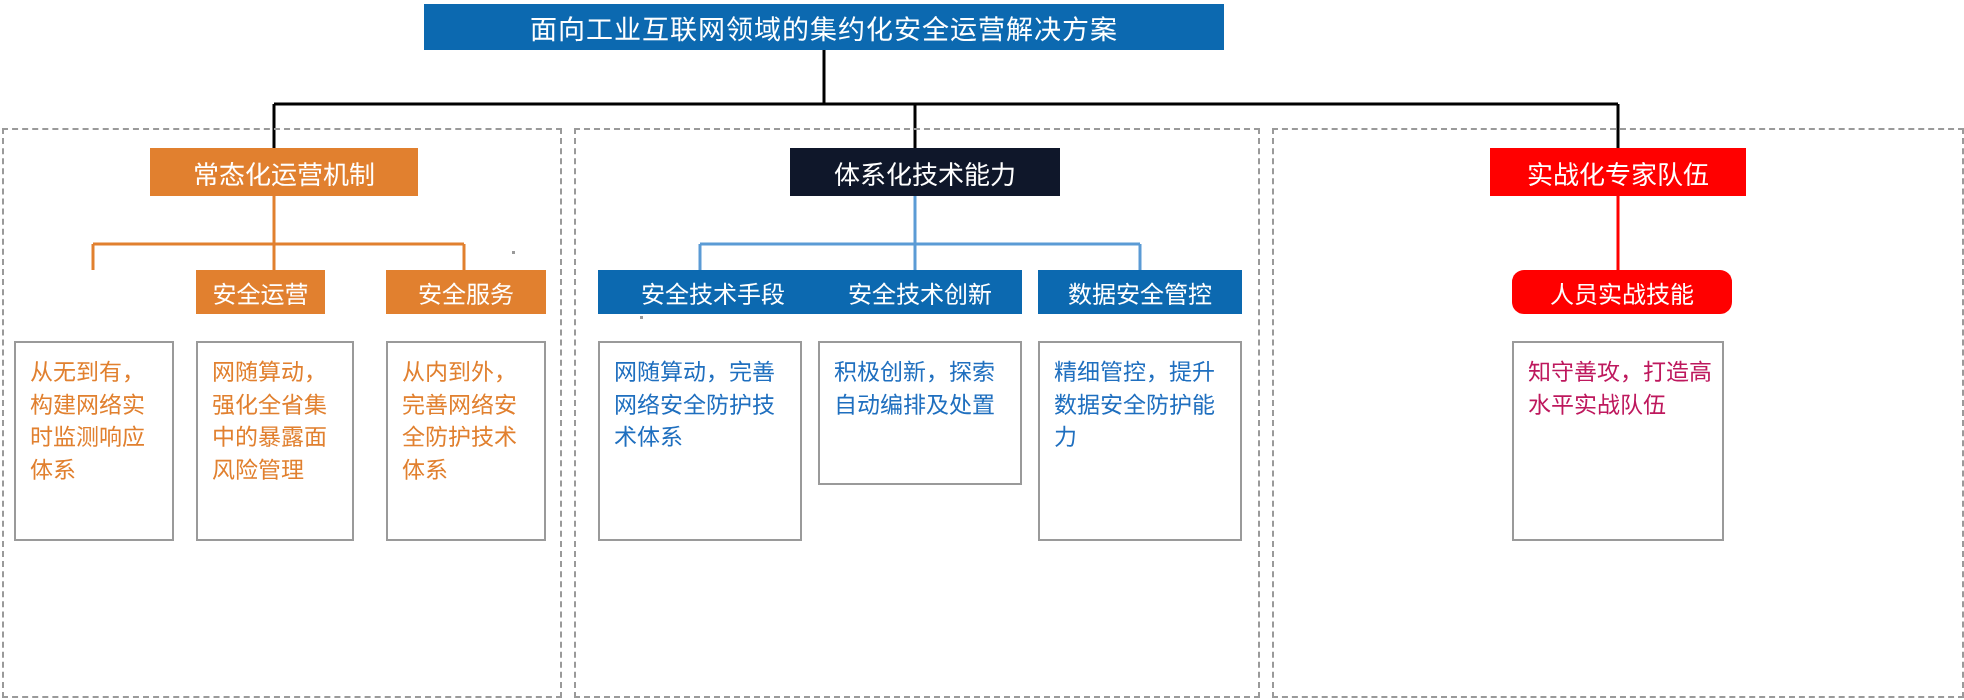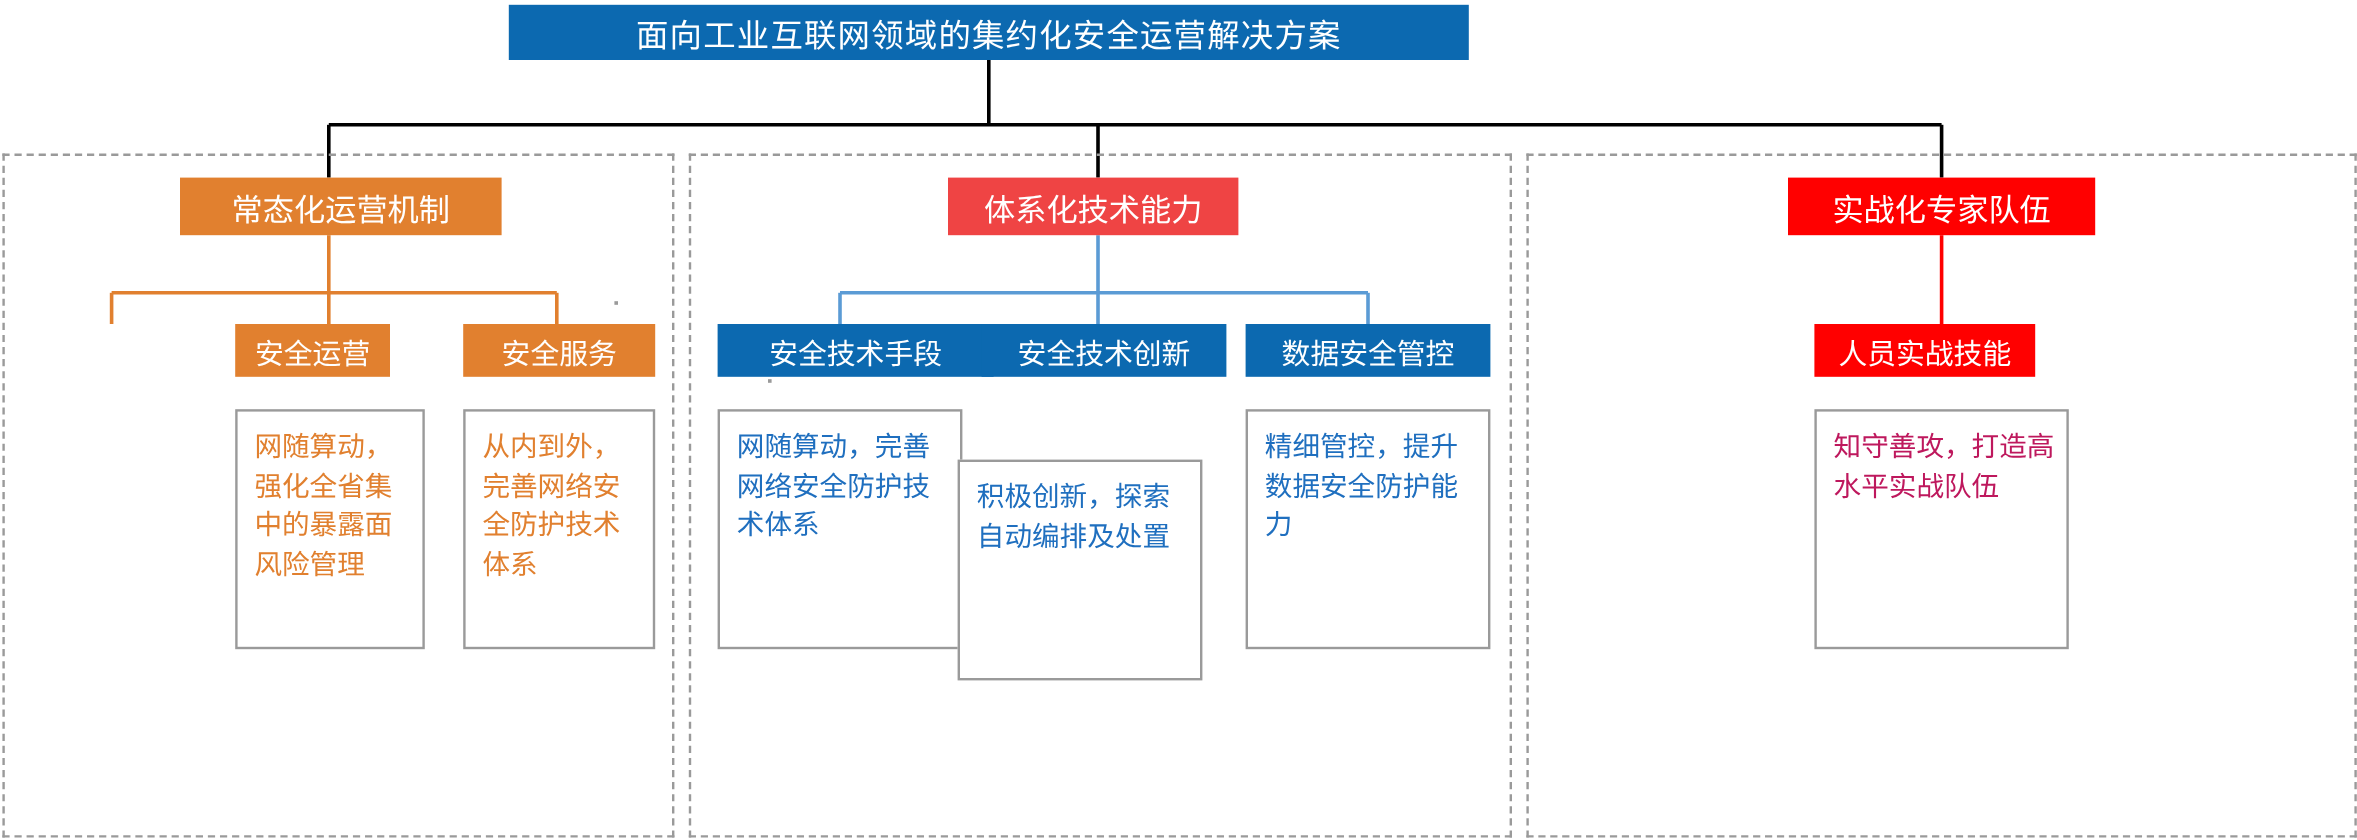--- a/index.html
+++ b/index.html
@@ -32,21 +32,21 @@
   #frame-mid   {left:574px; top:128px; width:682px;  height:566px;}
   #frame-right {left:1272px;top:128px; width:688px;  height:566px;}
 
   
   .pillar-head{
     position:absolute;height:48px;
     display:flex;align-items:center;justify-content:center;
     color:#ffffff;font-size:26px;white-space:nowrap;
   }
   #head-left  {left:150px; top:148px; width:268px; background:#E1802F;}
-  #head-mid   {left:790px; top:148px; width:242px; background:#ef4444;}
+  #head-mid   {left:790px; top:148px; width:270px; background:#0f172a;}
   #head-right {left:1490px;top:148px; width:256px; background:#FF0000;}
 
   
   .sub-head{
     position:absolute;height:44px;top:270px;
     display:flex;align-items:center;justify-content:center;
     color:#ffffff;font-size:24px;white-space:nowrap;
   }
   .sub-head.orange{background:#E1802F;}
   .sub-head.blue  {background:#0C69B0;}
@@ -111,24 +111,25 @@
   <div class="pillar-head" id="head-mid">体系化技术能力</div>
   <div class="pillar-head" id="head-right">实战化专家队伍</div>
 
   <div class="sub-head orange" style="left:196px;width:129px;">安全运营</div>
   <div class="sub-head orange" style="left:386px;width:160px;">安全服务</div>
 
   <div class="sub-head blue" style="left:598px;width:230px;">安全技术手段</div>
   <div class="sub-head blue" style="left:818px;width:204px;">安全技术创新</div>
   <div class="sub-head blue" style="left:1038px;width:204px;">数据安全管控</div>
 
-  <div class="sub-head red" style="left:1512px;width:184px;">人员实战技能</div>
+  <div class="sub-head red" style="left:1512px;width:220px;border-radius:12px;">人员实战技能</div>
 
+  <div class="desc-card orange" style="left:14px;width:160px;height:200px;">从无到有，构建网络实时监测响应体系</div>
   <div class="desc-card orange" style="left:196px;width:158px;height:200px;">网随算动，强化全省集中的暴露面风险管理</div>
   <div class="desc-card orange" style="left:386px;width:160px;height:200px;">从内到外，完善网络安全防护技术体系</div>
 
   <div class="desc-card blue" style="left:598px;width:204px;height:200px;">网随算动，完善网络安全防护技术体系</div>
-  <div class="desc-card blue" style="left:798px;width:204px;height:184px;margin-top:42px;">积极创新，探索自动编排及处置</div>
+  <div class="desc-card blue" style="left:818px;width:204px;height:144px;">积极创新，探索自动编排及处置</div>
   <div class="desc-card blue" style="left:1038px;width:204px;height:200px;">精细管控，提升数据安全防护能力</div>
 
   <div class="desc-card red" style="left:1512px;width:212px;height:200px;">知守善攻，打造高水平实战队伍</div>
 
 </div>
 
 </body></html>

